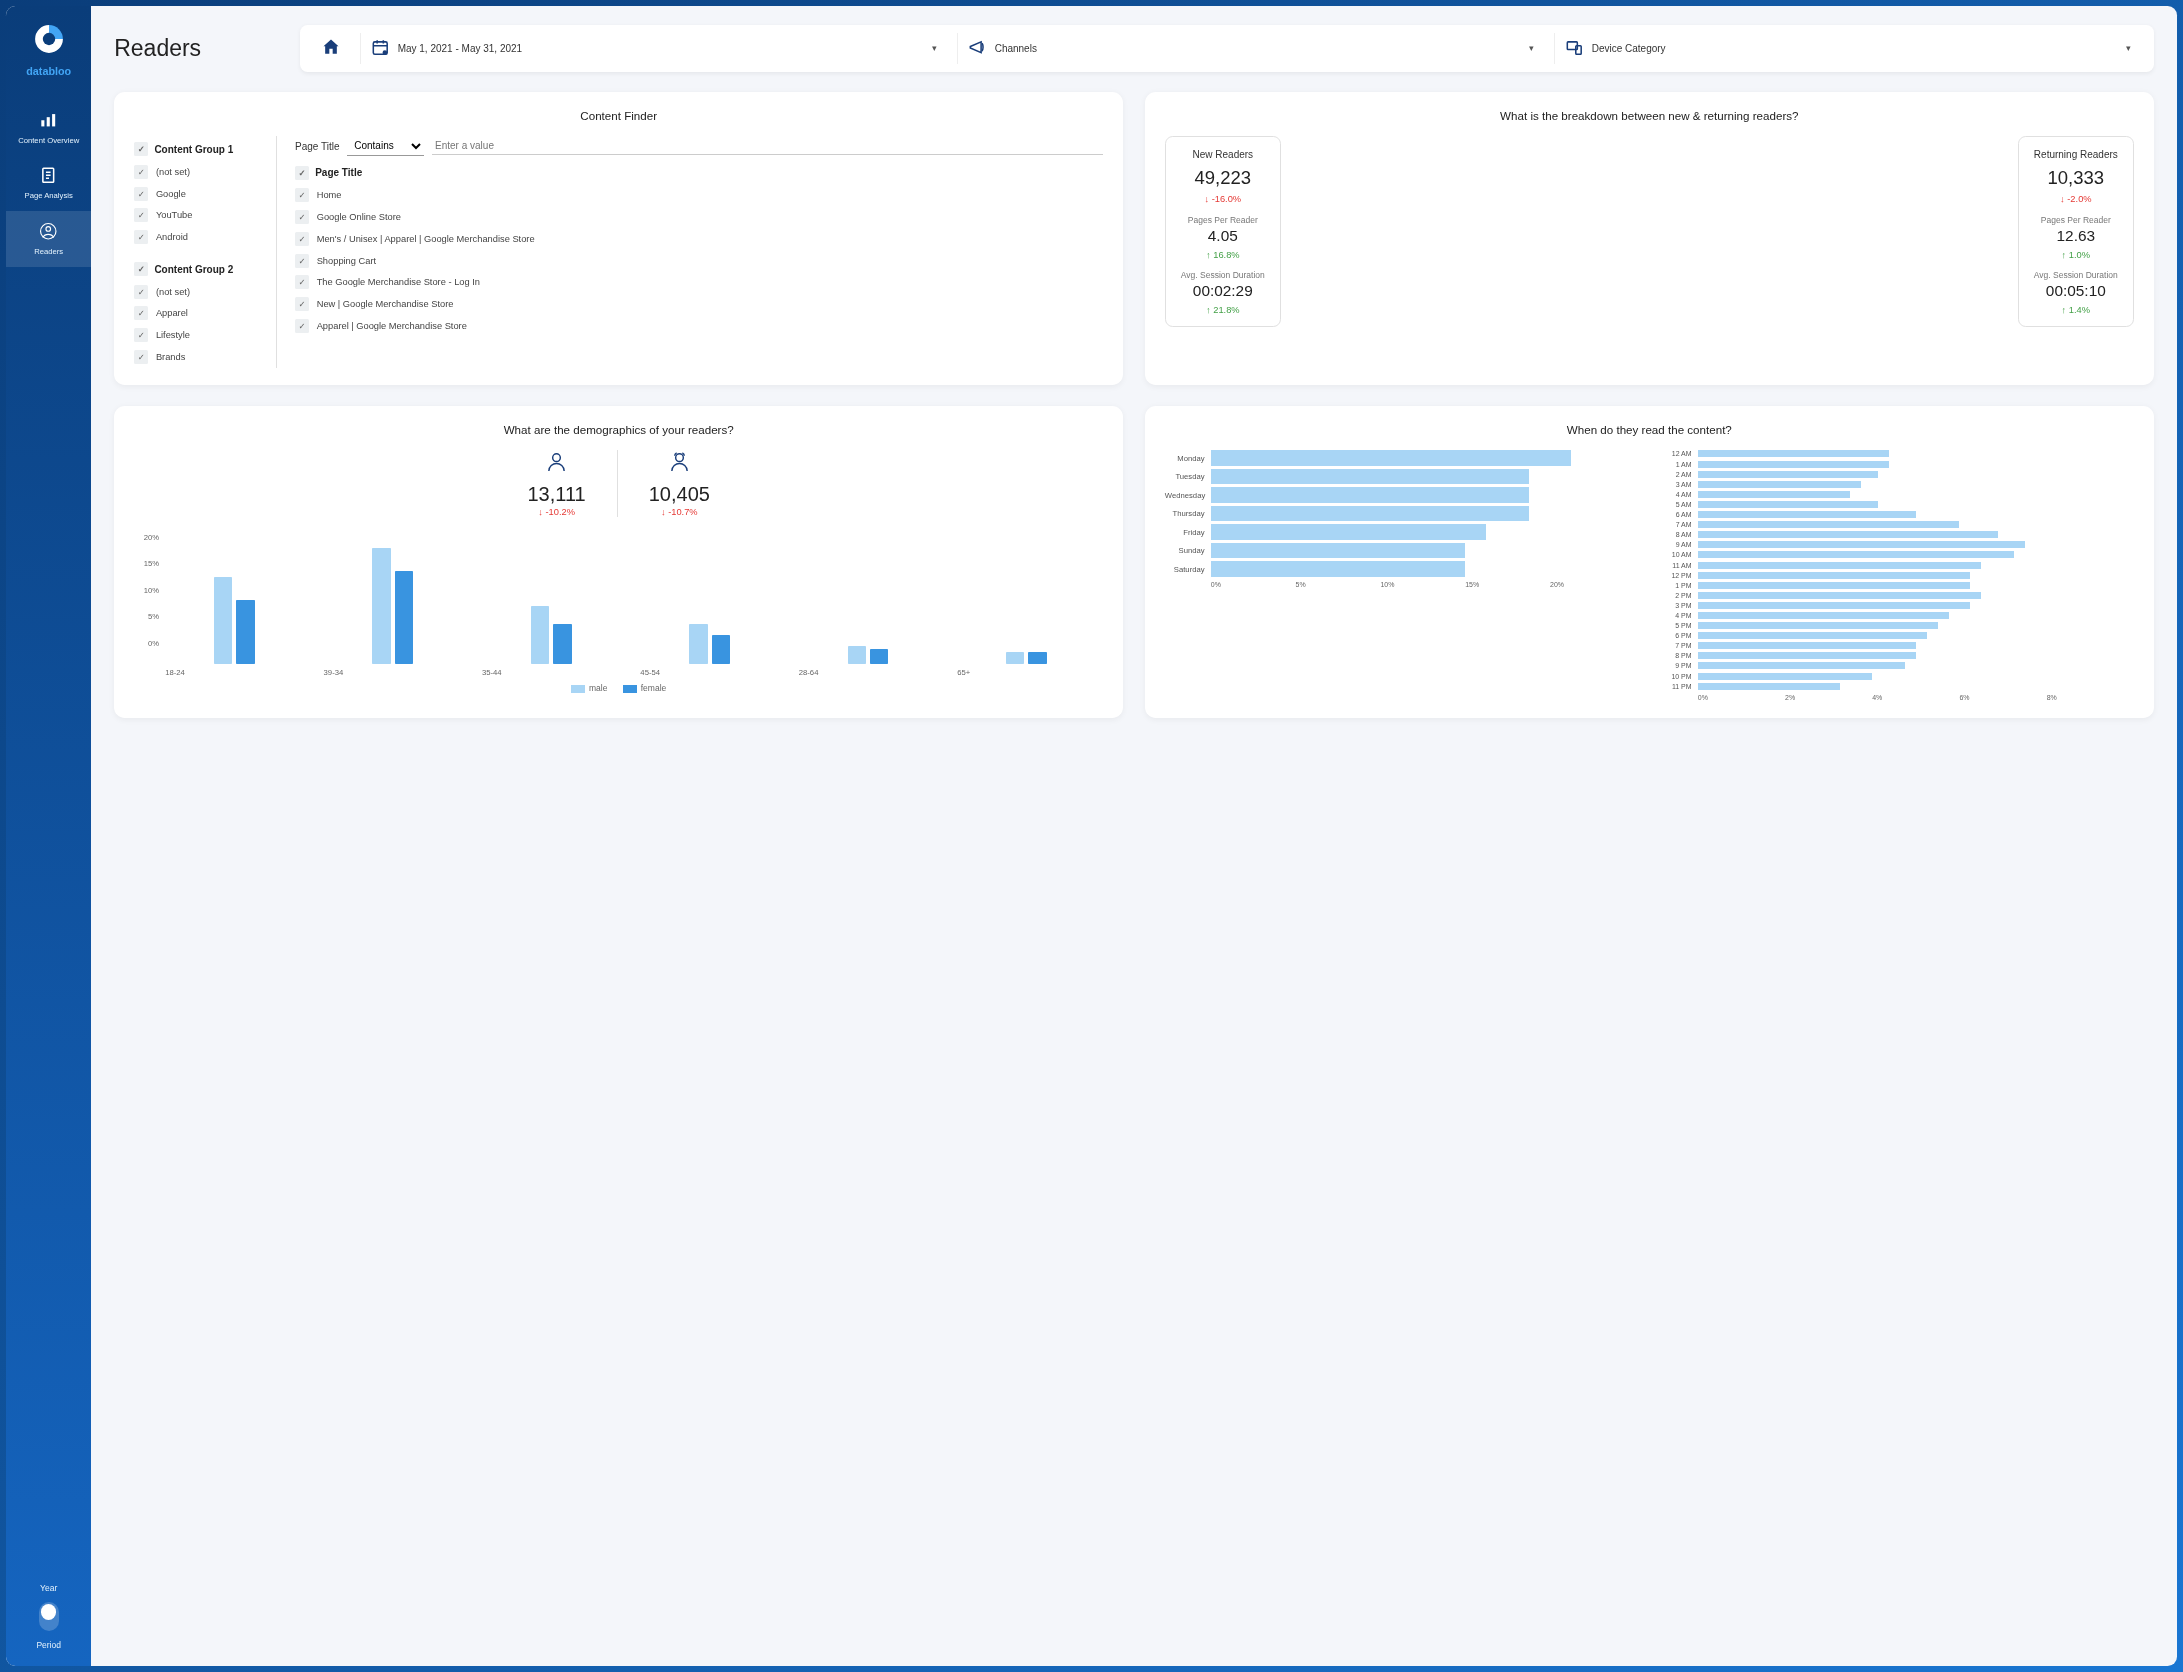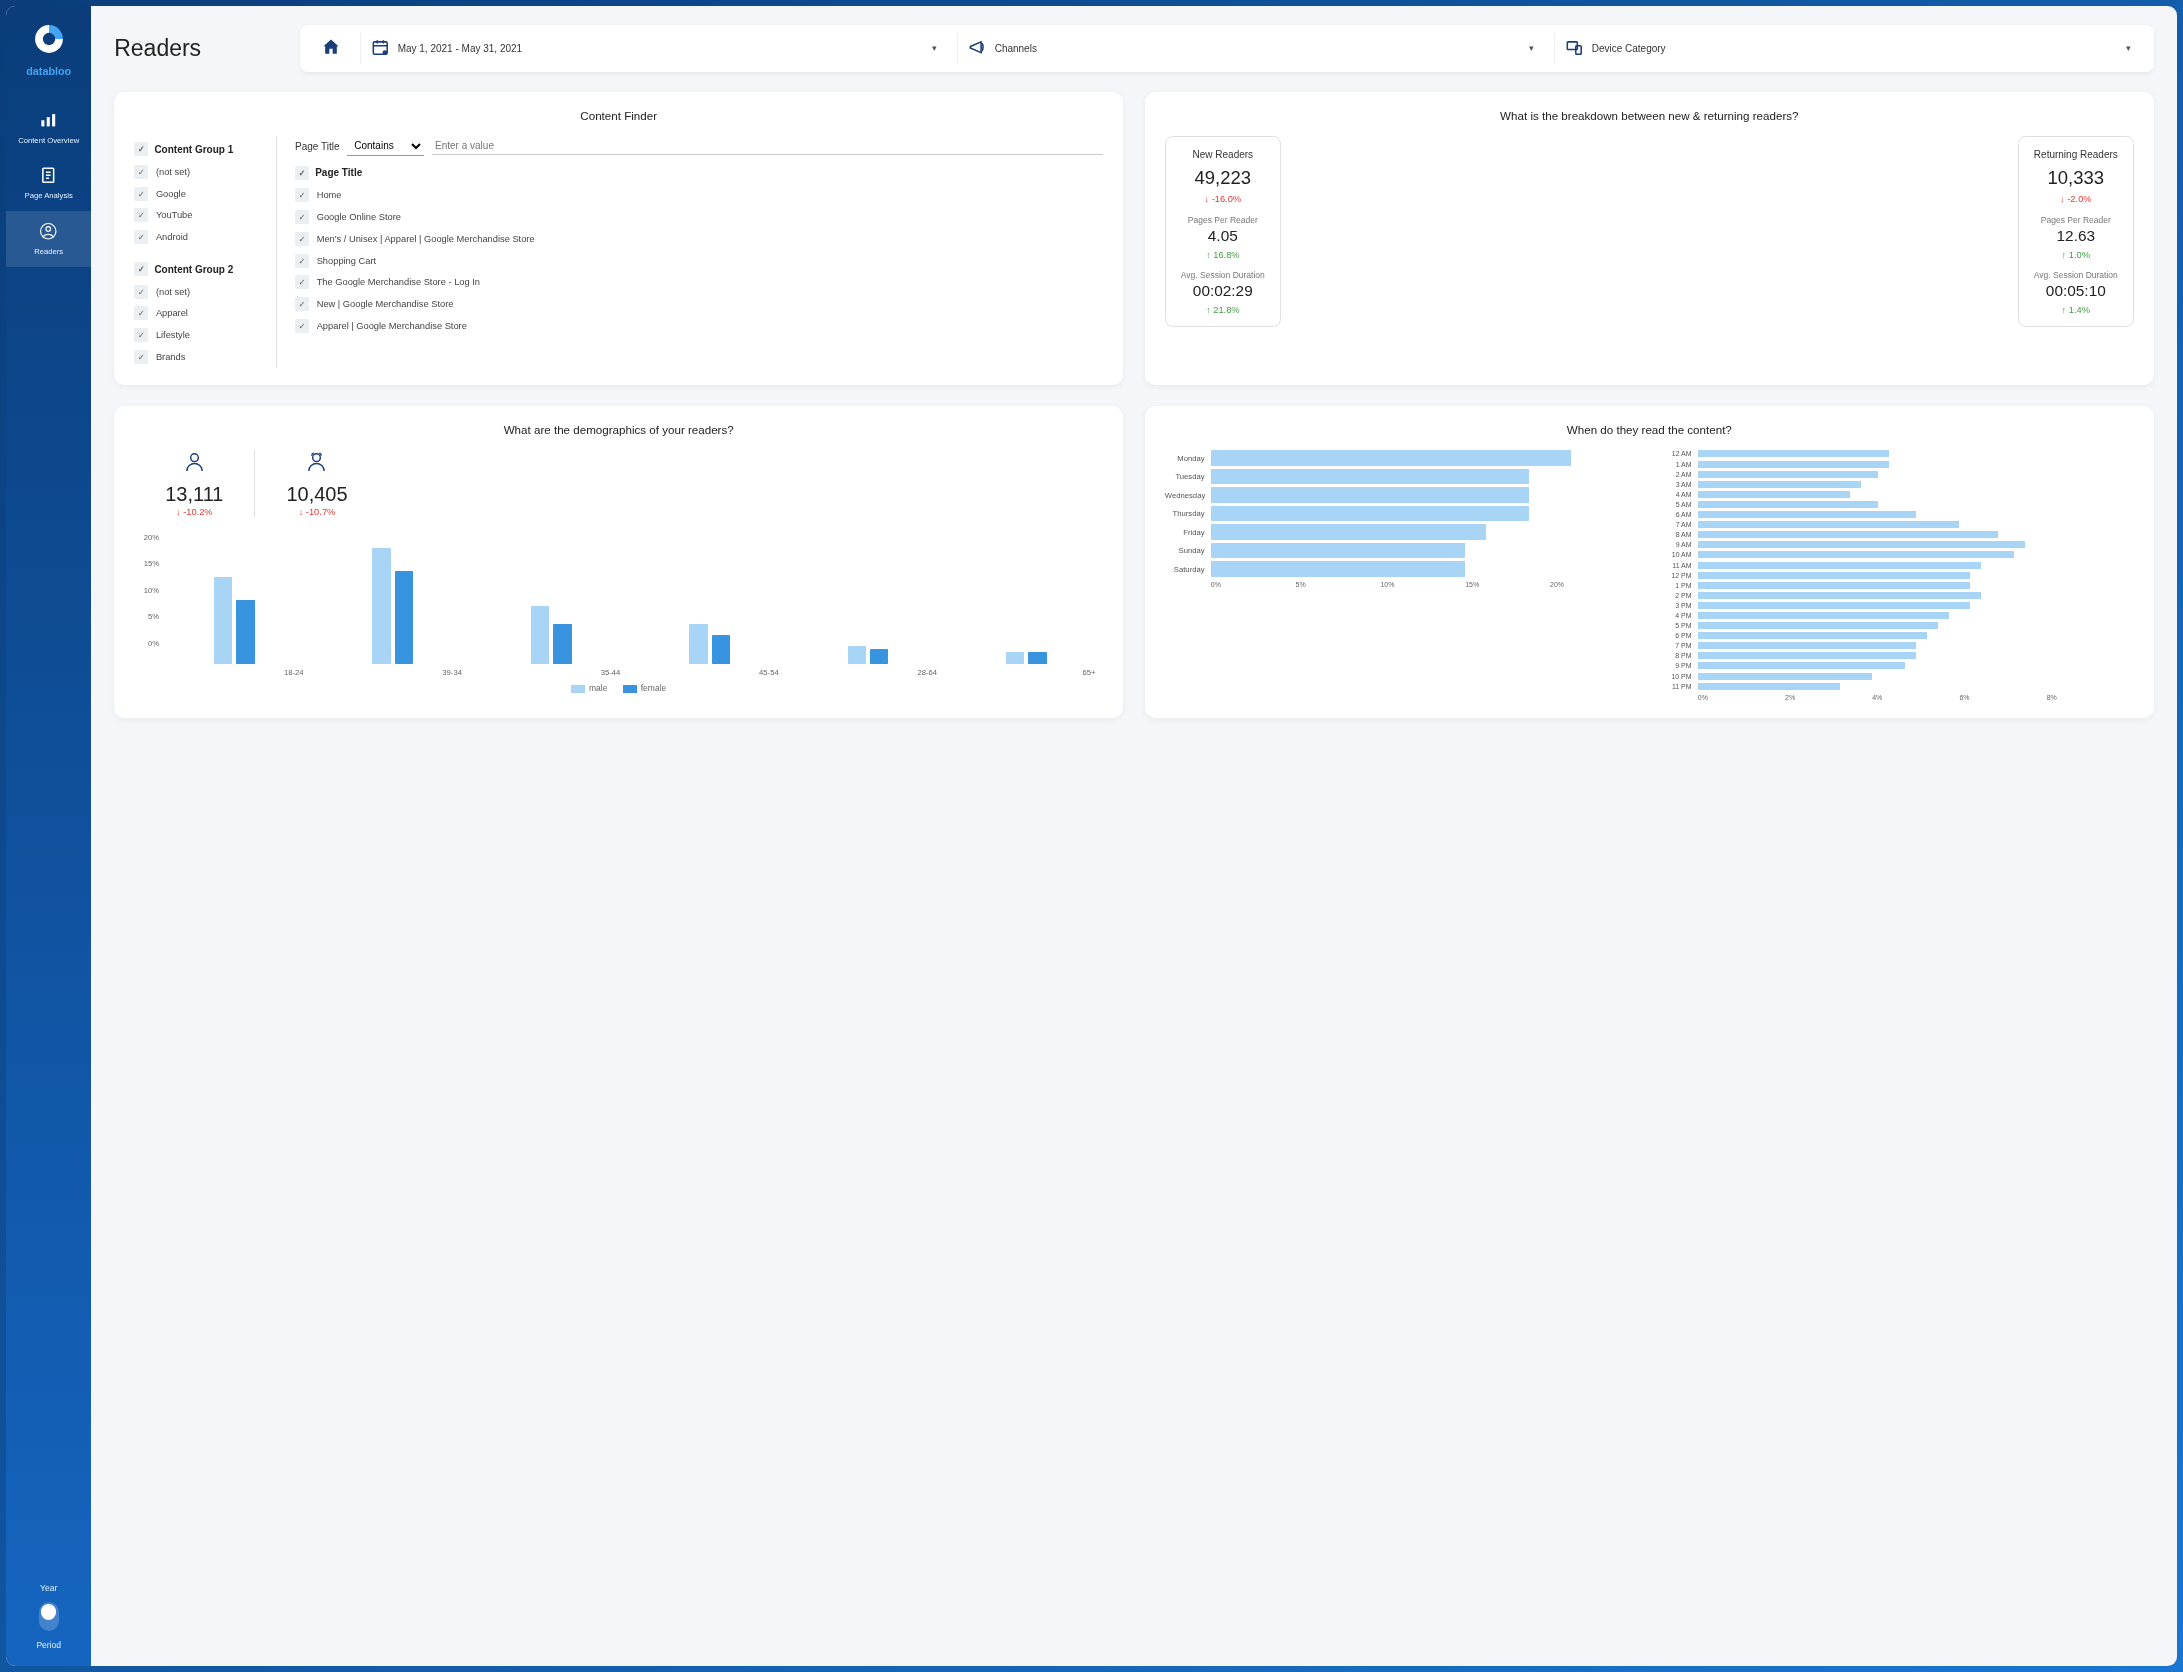--- a/index.html
+++ b/index.html
@@ -39,33 +39,33 @@
 .metric-box{border:0.8px solid #e0e0e0;border-radius:7.7px;padding:10.8px 6.2px;text-align:center;width:116px}
 .metric-box .mtitle{font-size:10px;color:#333;margin-bottom:6.2px;line-height:1.3}
 .metric-box .mval{font-size:18.5px;font-weight:400;color:#222}
 .metric-box .mdelta{font-size:9.3px;margin-top:5px}
 .metric-box .mdelta.neg{color:#e53935}
 .metric-box .mdelta.pos{color:#43a047}
 .metric-box .sub{font-size:8.5px;color:#777;margin-top:10.8px}
 .metric-box .sval{font-size:15.4px;color:#222;margin-top:1.5px}
 .donut-wrap{position:relative;width:139px;height:139px}
 .donut-lbl{position:absolute;font-size:8.5px;color:#222}
-.demo-stats{display:flex;justify-content:flex-start;gap:0;margin-bottom:15.4px}
+.demo-stats{display:flex;justify-content:center;gap:0;margin-bottom:15.4px}
 .demo-stat{text-align:center;padding:0 31px}
 .demo-stat:first-child{border-right:0.8px solid #e0e0e0}
 .demo-stat .dval{font-size:20px;color:#222;margin-top:6.2px}
 .demo-stat .ddelta{font-size:9.3px;color:#e53935;margin-top:1.5px}
 .bar-chart{position:relative;height:131px;display:flex;align-items:flex-end;gap:20px;padding:0 7.7px 0 31px}
 .bar-group{display:flex;gap:3.9px;align-items:flex-end;flex:1;justify-content:center}
 .bar{width:18.5px;border-radius:0.8px}
 .bar.m{background:#a8d5f5}
 .bar.f{background:#3994e0}
 .yaxis{position:absolute;left:0;top:0;bottom:15.4px;display:flex;flex-direction:column;justify-content:space-between;font-size:7.7px;color:#666;width:25px;text-align:right}
 .xaxis{display:flex;gap:20px;padding:4.6px 7.7px 0 31px;font-size:7.7px;color:#666}
-.xaxis span{flex:1;text-align:right}
+.xaxis span{flex:1;text-align:left}
 .legend{display:flex;justify-content:center;gap:15.4px;margin-top:6.2px;font-size:8.5px;color:#666}
 .legend .sw{display:inline-block;width:14px;height:7.7px;margin-right:3.9px;vertical-align:middle}
 .hbar-charts{display:flex;gap:29px}
 .hchart{flex:1}
 .hrow{display:flex;align-items:center;margin-bottom:3.1px}
 .hlabel{font-size:7.7px;color:#555;text-align:right;padding-right:6.2px;flex:0 0 46px}
 .hlabel.sm{flex:0 0 34px;font-size:7px}
 .hbar-track{flex:1;height:15.4px;position:relative}
 .hbar-track.sm{height:7px}
 .hbar{height:100%;background:#a8d5f5}

